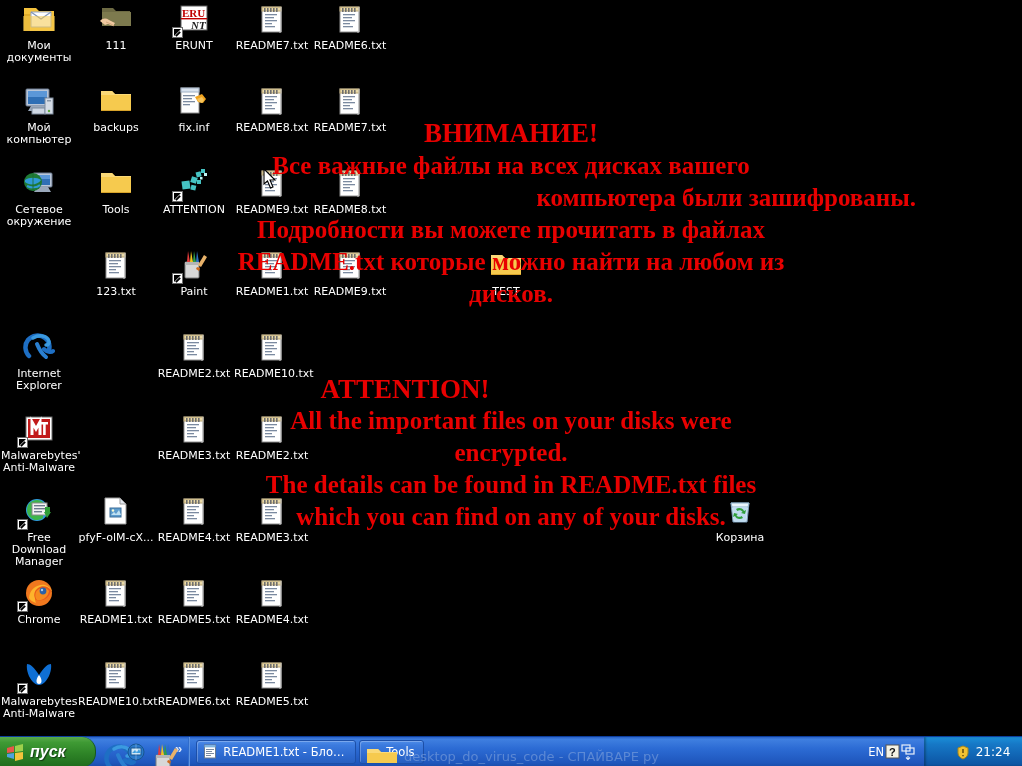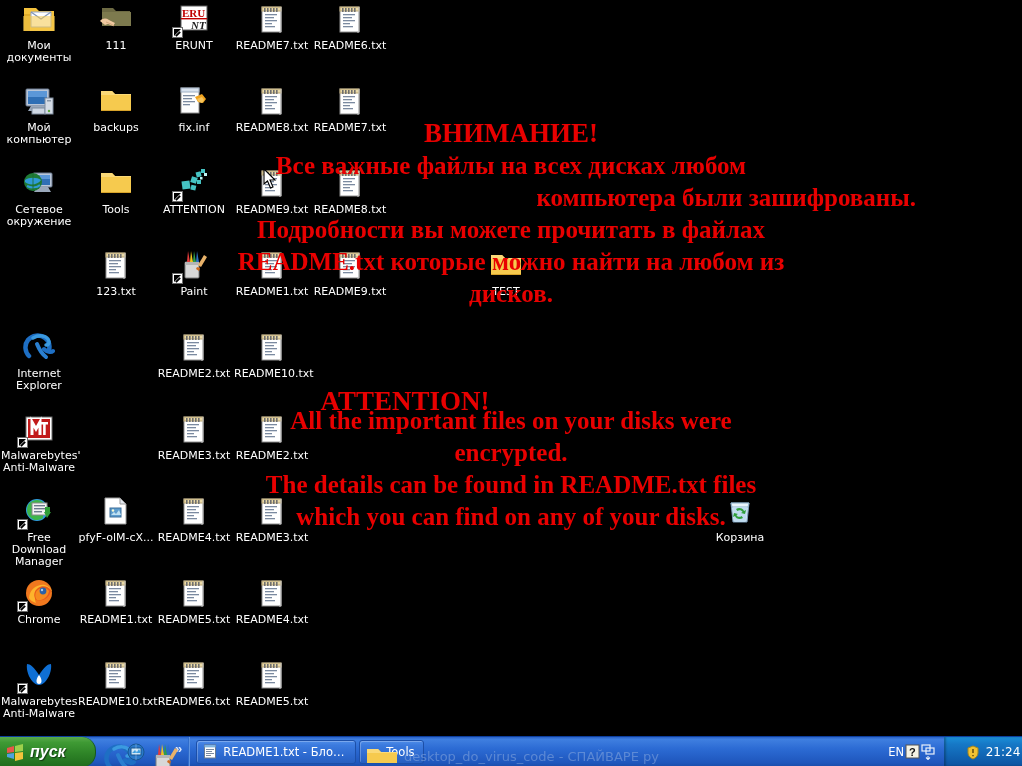--- a/index.html
+++ b/index.html
@@ -168,21 +168,21 @@
     display:flex; align-items:center; gap:1px;
     margin-left: auto;
     padding: 0 8px 0 10px;
     color:#ffffff;
     font-size: 11.5px;
     font-family: "DejaVu Sans", sans-serif;
   }
   #tray-left .t-ico { width:15px; height:15px; position:relative; }
 
   #clock-area {
-    width: 78px;
+    width: 98px;
     display:flex; align-items:center; justify-content:center; gap:6px;
     background: linear-gradient(to bottom, #1a8fd8 0%, #1678c6 25%, #0f5fae 75%, #0d53a0 100%);
     box-shadow: inset 2px 0 2px rgba(0,0,0,0.25);
     color:#ffffff; font-size:12px;
     font-family: "DejaVu Sans", sans-serif;
     padding-left: 20px;
   }
   #clock-area .shield { width:14px; height:14px; position:relative; }
 </style>
 </head>
@@ -936,26 +936,26 @@
       <path d="M7 7h18l-2 19H9z" fill="#cfe3f2" stroke="#7b9cb8"></path>
       <path d="M7 7h18l-1 4H8z" fill="#e9f4fb" stroke="#8fb0c9"></path>
       <path d="M9 11h14l-1.6 15H10.6z" fill="#bcd9ee" opacity="0.9"></path>
       <path d="M12 13c3-2 7-1 8 2l2-1-1 4-4-1 1.6-1c-1-2-3.5-2.5-5.3-1z" fill="#2f9e38"></path>
       <path d="M19 22c-3 2-7 1-8-2l-2 1 1-4 4 1-1.6 1c1 2 3.5 2.5 5.3 1z" fill="#2f9e38"></path>
     </svg>
       </span>
       <span class="lbl">Корзина</span>
     </div>
     <div class="note body" style="left: 0px; width: 1022px; top: 118px; font-size: 27px; text-align: center; color: rgb(232, 0, 0);">ВНИМАНИЕ!</div>
-    <div class="note body" style="left: 0px; width: 1022px; top: 152px; font-size: 25px; text-align: center; color: rgb(232, 0, 0);">Все важные файлы на всех дисках любом</div>
+    <div class="note body" style="left: 0px; width: 1022px; top: 152px; font-size: 25px; text-align: center; color: rgb(232, 0, 0);">Все важные файлы на всех дисках вашего</div>
     <div class="note body" style="left: 0px; width: 916px; top: 184px; font-size: 25px; text-align: right; color: rgb(232, 0, 0);">компьютера были зашифрованы.</div>
     <div class="note body" style="left: 0px; width: 1022px; top: 216px; font-size: 25px; text-align: center; color: rgb(232, 0, 0);">Подробности вы можете прочитать в файлах</div>
     <div class="note body" style="left: 0px; width: 1022px; top: 248px; font-size: 25px; text-align: center; color: rgb(232, 0, 0);">README.txt которые можно найти на любом из</div>
     <div class="note body" style="left: 0px; width: 1022px; top: 280px; font-size: 25px; text-align: center; color: rgb(232, 0, 0);">дисков.</div>
-    <div class="note body" style="left: 0px; width: 810px; top: 374px; font-size: 27px; text-align: center; color: rgb(232, 0, 0); margin-top: 12px;">ATTENTION!</div>
+    <div class="note body" style="left: 0px; width: 810px; top: 374px; font-size: 27px; text-align: center; color: rgb(232, 0, 0);">ATTENTION!</div>
     <div class="note body" style="left: 0px; width: 1022px; top: 407px; font-size: 25px; text-align: center; color: rgb(232, 0, 0);">All the important files on your disks were</div>
     <div class="note body" style="left: 0px; width: 1022px; top: 439px; font-size: 25px; text-align: center; color: rgb(232, 0, 0);">encrypted.</div>
     <div class="note body" style="left: 0px; width: 1022px; top: 471px; font-size: 25px; text-align: center; color: rgb(232, 0, 0);">The details can be found in README.txt files</div>
     <div class="note body" style="left: 0px; width: 1022px; top: 503px; font-size: 25px; text-align: center; color: rgb(232, 0, 0);">which you can find on any of your disks.</div>
     <div id="cursor" style="left: 263px; top: 168px;"><svg width="14" height="21" viewBox="0 0 14 21">
   <path d="M1 1l11 11H7l3 7-2.5 1-3-7-3.5 3z" fill="#ffffff" stroke="#000000" stroke-width="1.1"></path>
 </svg></div>
     <div id="taskbar">
       <div id="start-button">
    <span class="flagicon"><svg width="18" height="17" viewBox="0 0 18 17">

